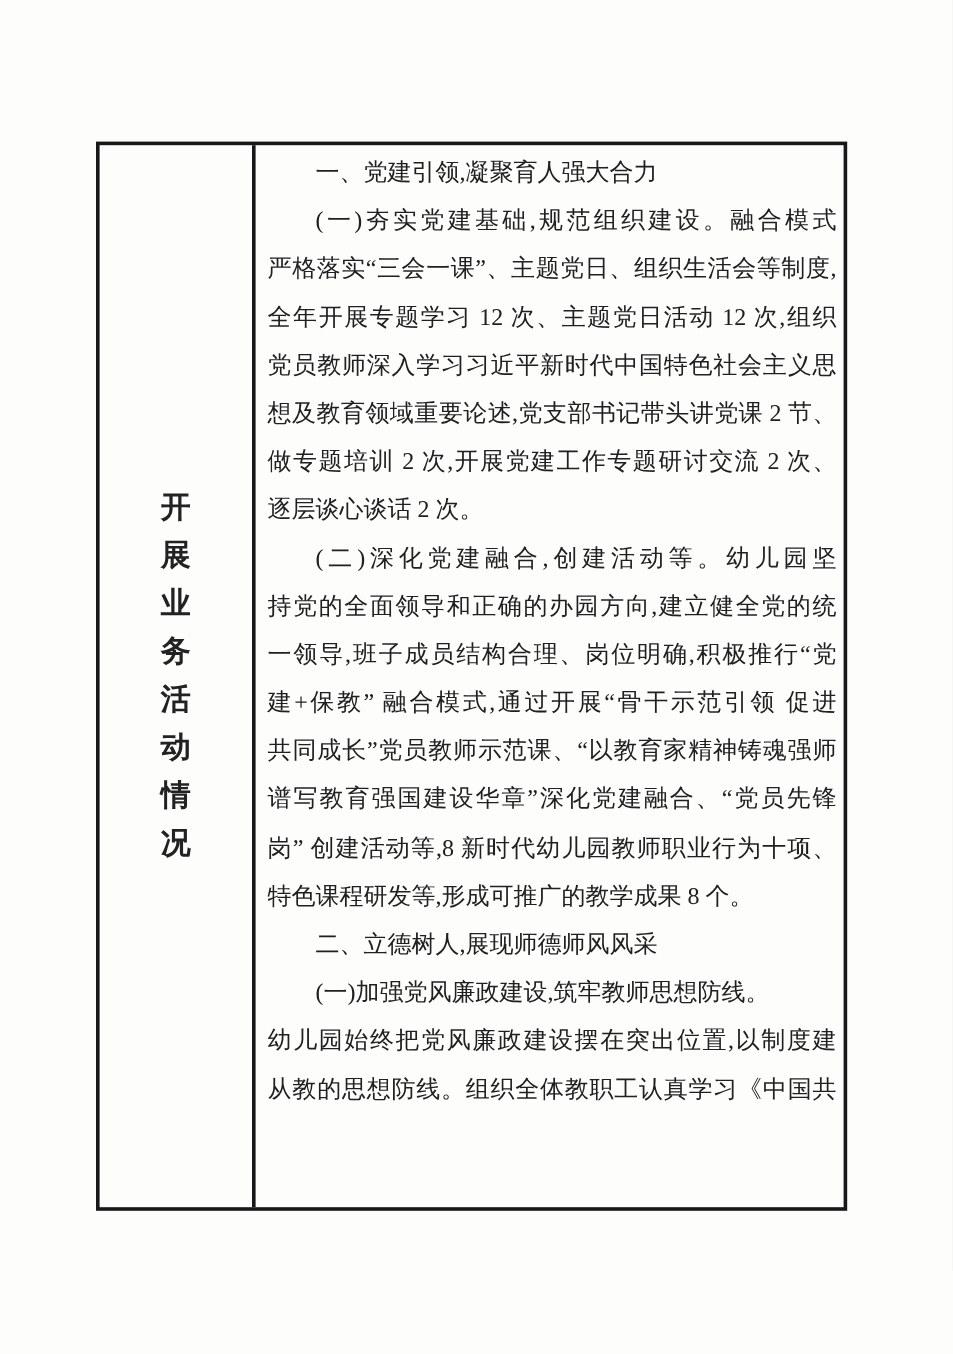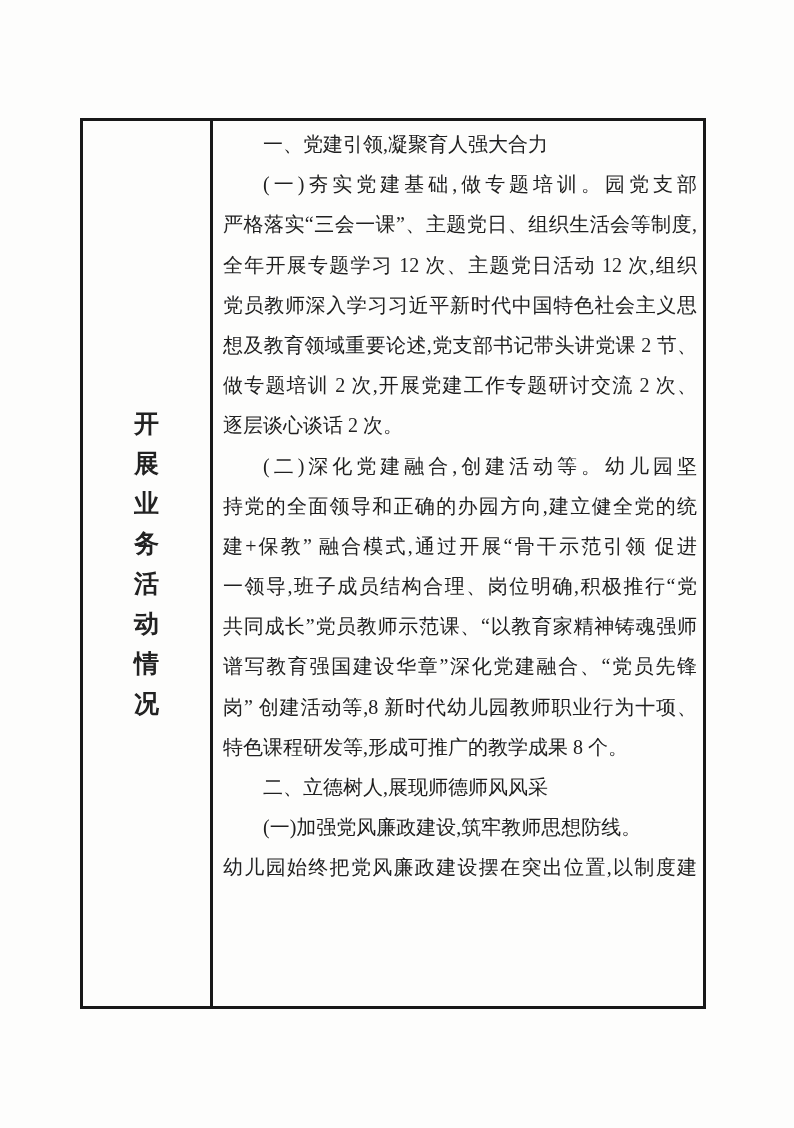--- a/index.html
+++ b/index.html
@@ -77,33 +77,34 @@
         <div class="vchar">展</div>
         <div class="vchar">业</div>
         <div class="vchar">务</div>
         <div class="vchar">活</div>
         <div class="vchar">动</div>
         <div class="vchar">情</div>
         <div class="vchar">况</div>
       </div>
     <div class="cell-content">
         <div class="tline indent">一、党建引领,凝聚育人强大合力</div>
-        <div class="tline indent fill">(一)夯实党建基础,做专题培训。园党支部</div>
+        <div class="tline indent fill">(一)夯实党建基础,规范组织建设。融合模式</div>
         <div class="tline fill">严格落实“三会一课”、主题党日、组织生活会等制度,</div>
         <div class="tline fill">全年开展专题学习 12 次、主题党日活动 12 次,组织</div>
         <div class="tline fill">党员教师深入学习习近平新时代中国特色社会主义思</div>
         <div class="tline fill">想及教育领域重要论述,党支部书记带头讲党课 2 节、</div>
         <div class="tline fill">做专题培训 2 次,开展党建工作专题研讨交流 2 次、</div>
         <div class="tline">逐层谈心谈话 2 次。</div>
         <div class="tline indent fill">(二)深化党建融合,创建活动等。幼儿园坚</div>
         <div class="tline fill">持党的全面领导和正确的办园方向,建立健全党的统</div>
+        <div class="tline fill">一领导,班子成员结构合理、岗位明确,积极推行“党</div>
         <div class="tline fill">建+保教” 融合模式,通过开展“骨干示范引领 促进</div>
-        <div class="tline fill">一领导,班子成员结构合理、岗位明确,积极推行“党</div>
         <div class="tline fill">共同成长”党员教师示范课、“以教育家精神铸魂强师</div>
         <div class="tline fill">谱写教育强国建设华章”深化党建融合、“党员先锋</div>
         <div class="tline fill">岗” 创建活动等,8 新时代幼儿园教师职业行为十项、</div>
         <div class="tline">特色课程研发等,形成可推广的教学成果 8 个。</div>
         <div class="tline indent">二、立德树人,展现师德师风风采</div>
         <div class="tline indent">(一)加强党风廉政建设,筑牢教师思想防线。</div>
         <div class="tline fill">幼儿园始终把党风廉政建设摆在突出位置,以制度建</div>
+        <div class="tline fill">从教的思想防线。组织全体教职工认真学习《中国共</div>
       </div>
   </div>
 </div>
 
 </body></html>

